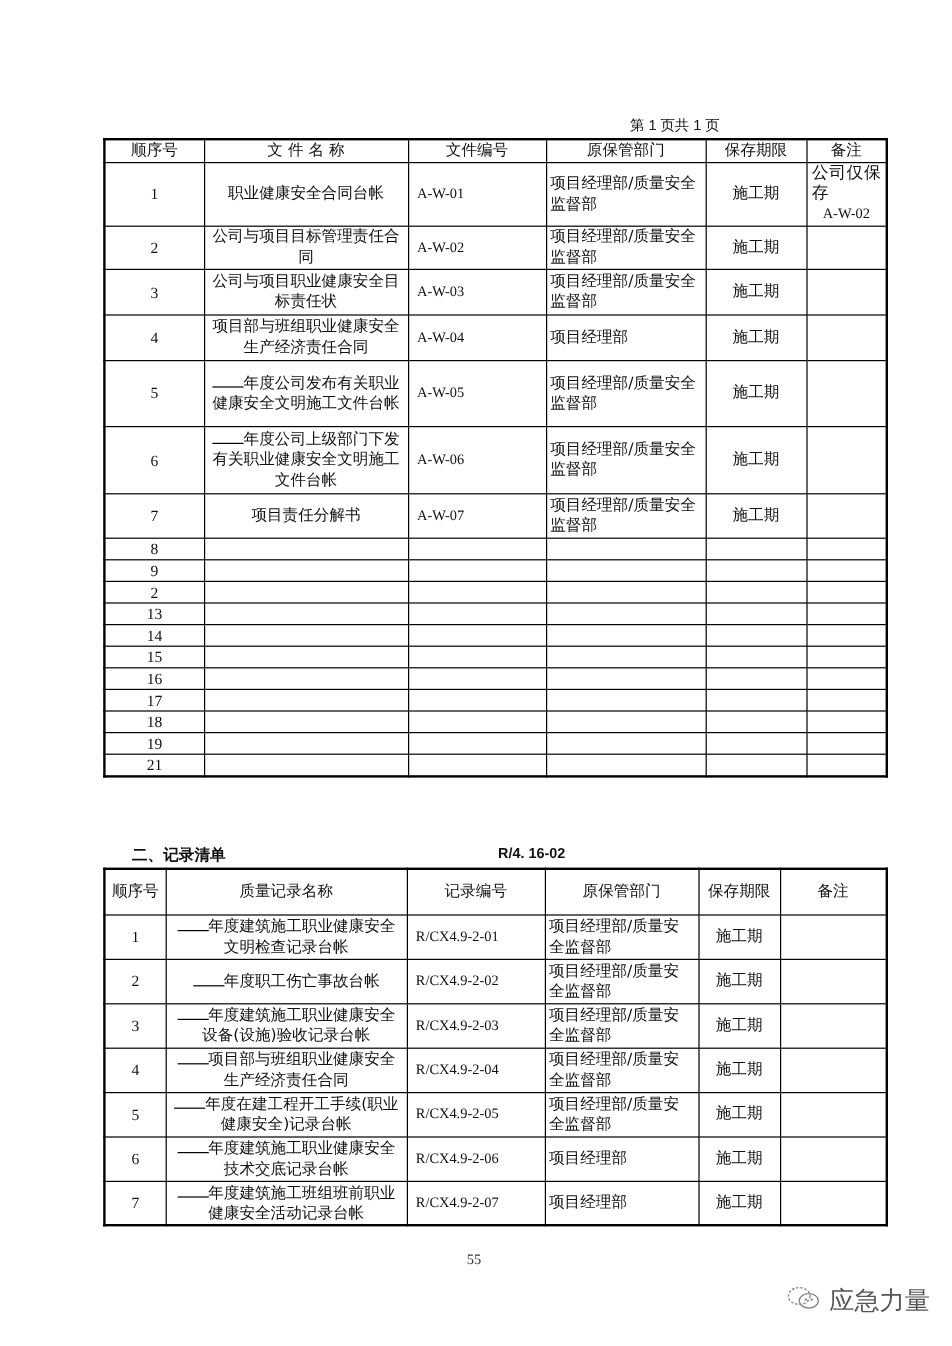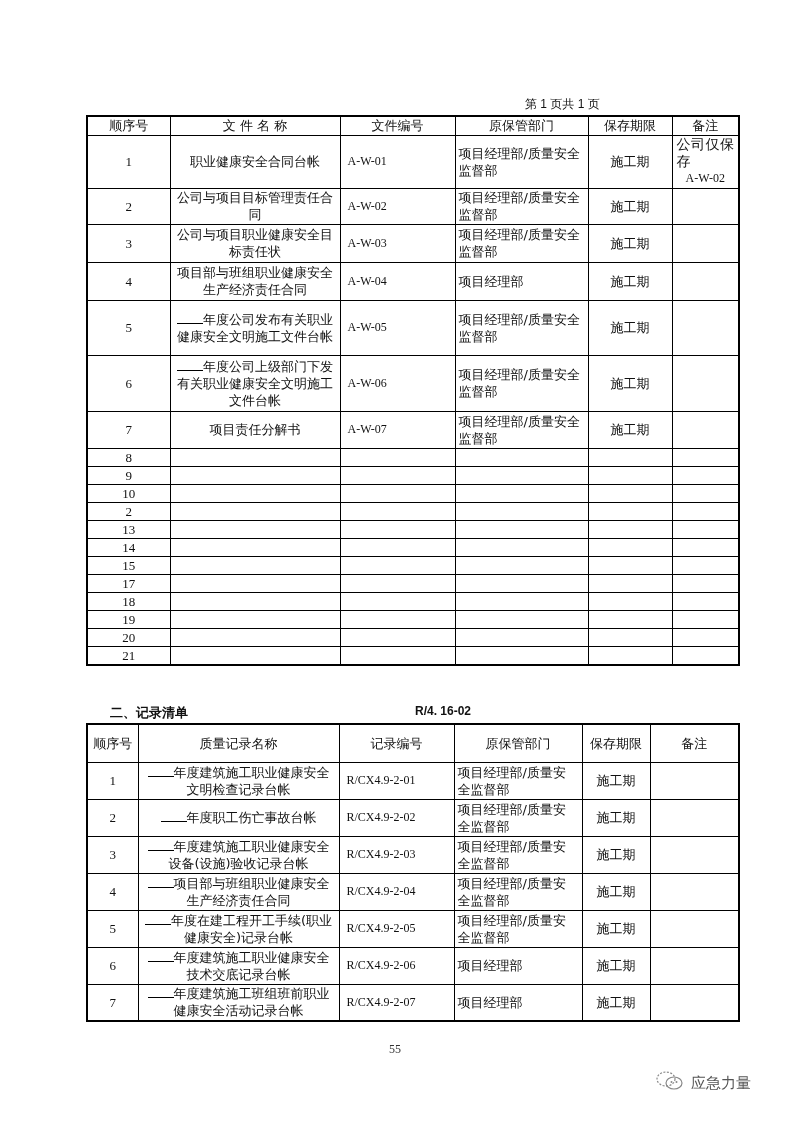--- a/index.html
+++ b/index.html
@@ -30,21 +30,21 @@
   .section2-code {
     position:absolute; left:415px; top:704px; font-size:12px; font-weight:bold;
     font-family:"Liberation Sans", sans-serif;
   }
   .page-number {
     position:absolute; left:389px; top:1042px; font-size:12px;
     font-family:"Liberation Serif", serif; color:#333;
   }
   .watermark {
     position:absolute; left:655px; top:1070px; display:flex; align-items:center; gap:6px;
-    color:#555; font-size:15px;
+    color:#555; font-size:21px;
   }
   .uline { display:inline-block; width:26px; border-bottom:1px solid #000; height:12px; vertical-align:baseline; }
 </style>
 </head>
 <body>
 
 <div class="page-header">第 1 页共 1 页</div>
 
 <table id="t1">
   <colgroup>
@@ -135,28 +135,20 @@
       </tr>
     <tr style="height:17px">
         <td class="c num">9</td>
         <td></td>
         <td></td>
         <td></td>
         <td></td>
         <td></td>
       </tr>
     <tr style="height:17px">
-        <td class="c num">10</td>
-        <td></td>
-        <td></td>
-        <td></td>
-        <td></td>
-        <td></td>
-      </tr>
-    <tr style="height:17px">
         <td class="c num">2</td>
         <td></td>
         <td></td>
         <td></td>
         <td></td>
         <td></td>
       </tr>
     <tr style="height:17px">
         <td class="c num">13</td>
         <td></td>
@@ -175,45 +167,45 @@
       </tr>
     <tr style="height:17px">
         <td class="c num">15</td>
         <td></td>
         <td></td>
         <td></td>
         <td></td>
         <td></td>
       </tr>
     <tr style="height:17px">
+        <td class="c num">16</td>
+        <td></td>
+        <td></td>
+        <td></td>
+        <td></td>
+        <td></td>
+      </tr>
+    <tr style="height:17px">
         <td class="c num">17</td>
         <td></td>
         <td></td>
         <td></td>
         <td></td>
         <td></td>
       </tr>
     <tr style="height:17px">
         <td class="c num">18</td>
         <td></td>
         <td></td>
         <td></td>
         <td></td>
         <td></td>
       </tr>
     <tr style="height:17px">
         <td class="c num">19</td>
-        <td></td>
-        <td></td>
-        <td></td>
-        <td></td>
-        <td></td>
-      </tr>
-    <tr style="height:17px">
-        <td class="c num">20</td>
         <td></td>
         <td></td>
         <td></td>
         <td></td>
         <td></td>
       </tr>
     <tr style="height:17px">
         <td class="c num">21</td>
         <td></td>
         <td></td>

